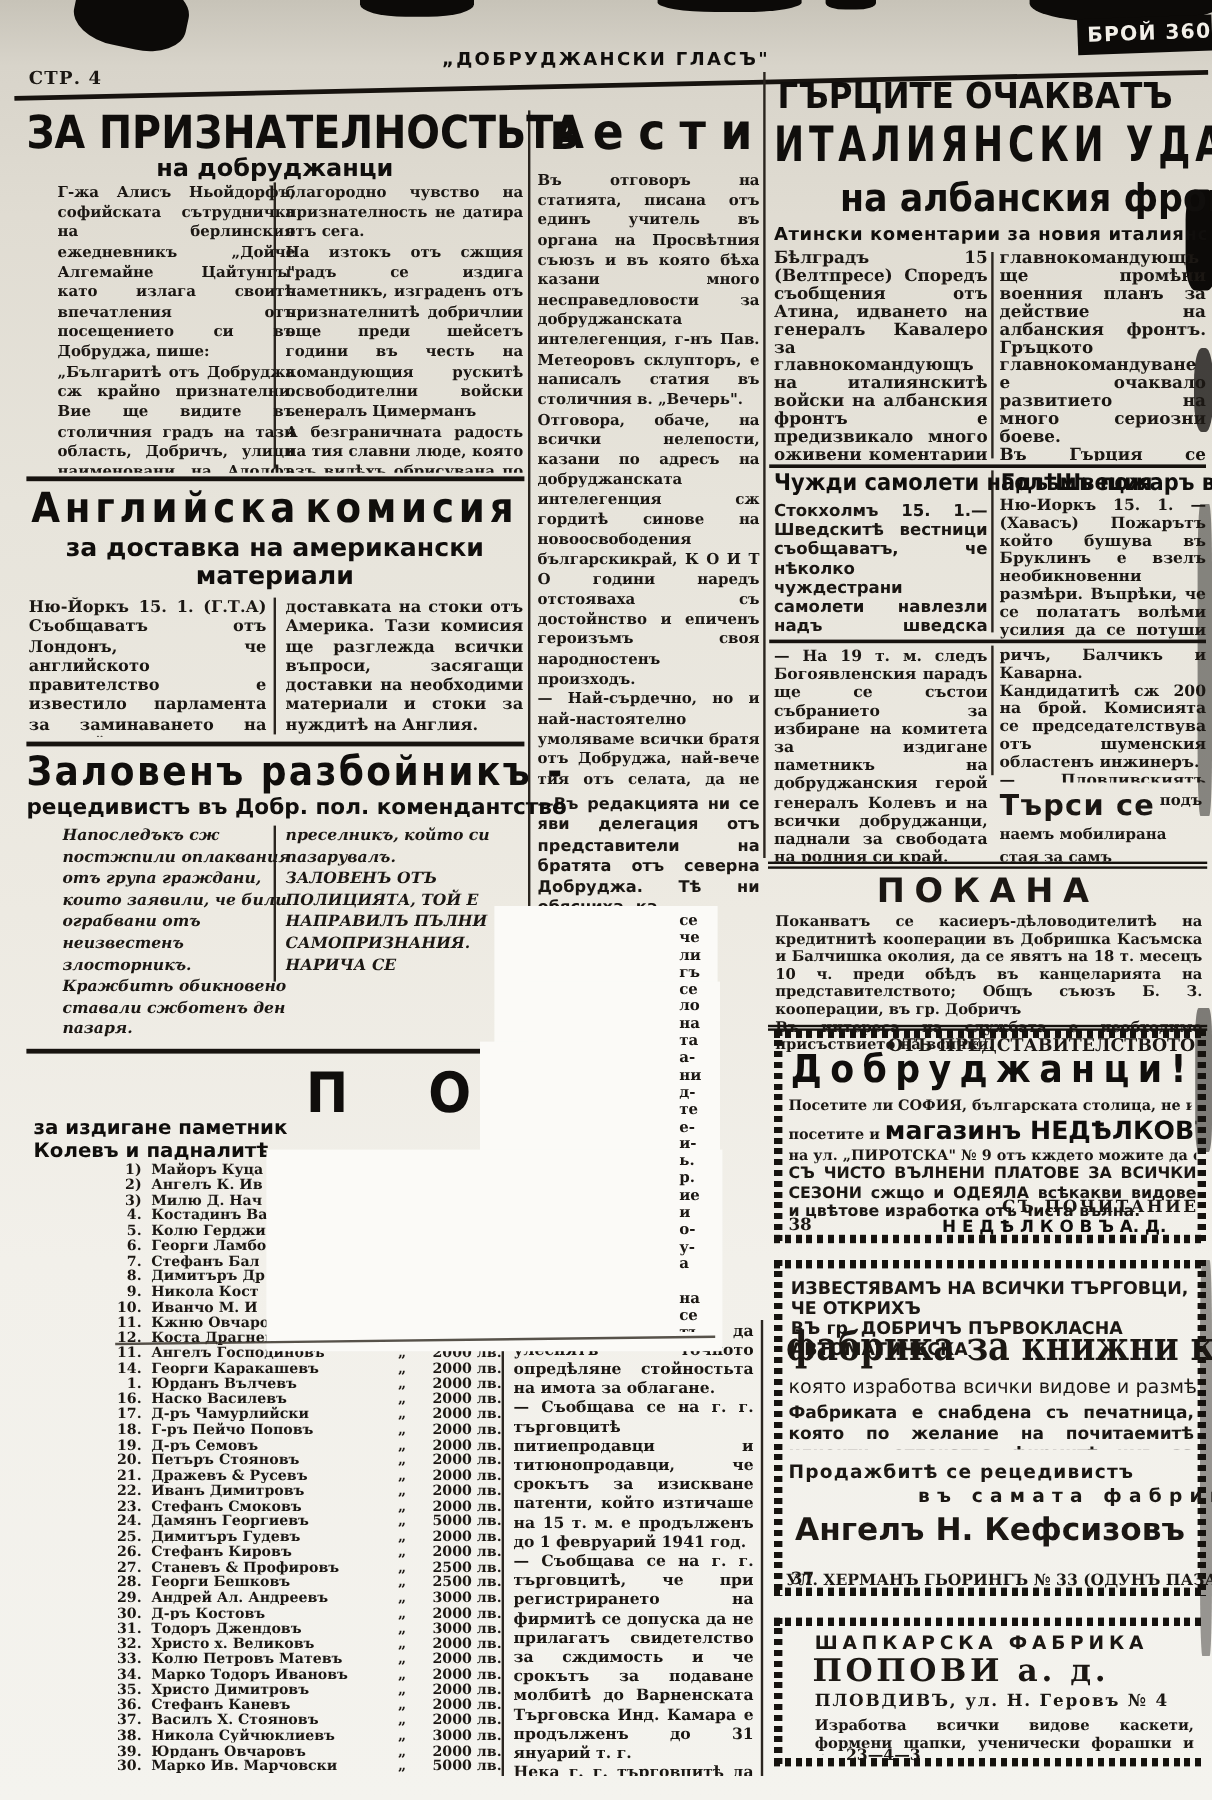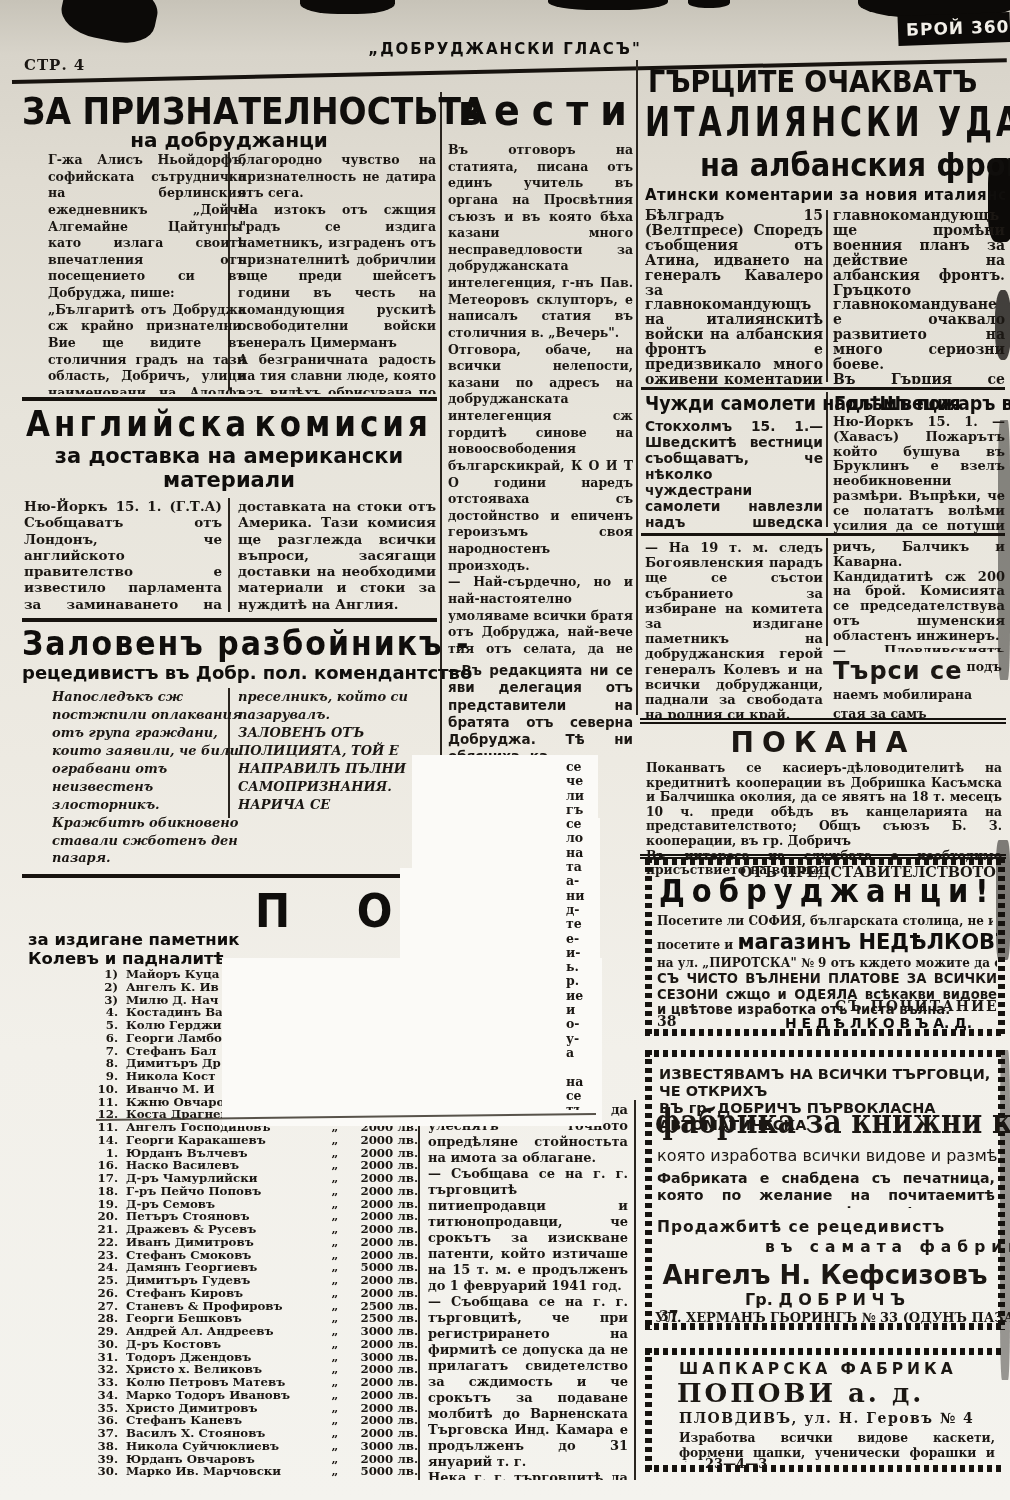--- a/index.html
+++ b/index.html
@@ -452,21 +452,20 @@
     <div class="zzv abs noi" style="left:0;top:0;height:100%;"></div>
     <div class="zzv abs noi" style="right:0;top:0;height:100%;"></div>
     <div class="abs" style="left:14px;top:16px;width:334px;font:bold 14.5px/17px 'DejaVu Sans',sans-serif;white-space:pre-line;">ИЗВЕСТЯВАМЪ НА ВСИЧКИ ТЪРГОВЦИ, ЧЕ ОТКРИХЪ
 ВЪ гр. ДОБРИЧЪ ПЪРВОКЛАСНА АВТОМАТИЧЕСКА</div>
     <div class="abs" style="left:10px;top:52px;width:340px;font:bold 28px 'DejaVu Serif',serif;text-align:center;transform:scaleY(1.2);transform-origin:top center;white-space:nowrap;">фабрика за книжни кисии</div>
     <div class="abs" style="left:12px;top:96px;width:340px;font:16px 'DejaVu Sans',sans-serif;white-space:nowrap;overflow:hidden;">която изработва всички видове и размѣри кисии</div>
     <div class="abs bodysans" style="left:12px;top:120px;width:338px;height:38px;font-size:14.2px;line-height:17px;">Фабриката е снабдена съ печатница, която по желание на почитаемитѣ клиенти, отпечатва фирмитѣ имъ за реклама.</div>
     <div class="abs" style="left:12px;top:168px;font:bold 15.5px 'DejaVu Sans',sans-serif;letter-spacing:1px;">Продажбитѣ се рецедивистъ</div>
     <div class="abs" style="left:120px;top:188px;width:230px;font:bold 15.5px 'DejaVu Sans',sans-serif;letter-spacing:6px;text-align:right;white-space:nowrap;">въ самата фабрика</div>
     <div class="abs" style="left:10px;top:210px;width:340px;font:bold 26px 'DejaVu Sans',sans-serif;text-align:center;white-space:nowrap;">Ангелъ Н. Кефсизовъ</div>
-    <div class="abs" style="left:10px;top:240px;width:340px;font:bold 16px 'DejaVu Sans',sans-serif;text-align:center;">Гр. Д О Б Р И Ч Ъ</div>
     <div class="abs" style="left:10px;top:260px;width:340px;font:700 13px 'DejaVu Serif',serif;text-align:center;white-space:nowrap;">УЛ. ХЕРМАНЪ ГЬОРИНГЪ № 33 (ОДУНЪ ПАЗАРЬ</div>
     <div class="abs" style="left:14px;top:258px;font:700 14px 'DejaVu Serif',serif;">37</div>
   </div>
 
   <div class="abs" style="left:645px;top:1348px;width:360px;height:124px;">
     <div class="zzh abs noi" style="left:0;top:0;width:100%;"></div>
     <div class="zzh abs noi" style="left:0;bottom:0;width:100%;"></div>
     <div class="zzv abs noi" style="left:0;top:0;height:100%;"></div>
     <div class="abs" style="left:34px;top:12px;font:bold 15.5px 'DejaVu Sans',sans-serif;letter-spacing:4px;">ШАПКАРСКА ФАБРИКА</div>
     <div class="abs" style="left:32px;top:30px;font:bold 26px 'DejaVu Serif',serif;letter-spacing:3px;">ПОПОВИ а. д.</div>

